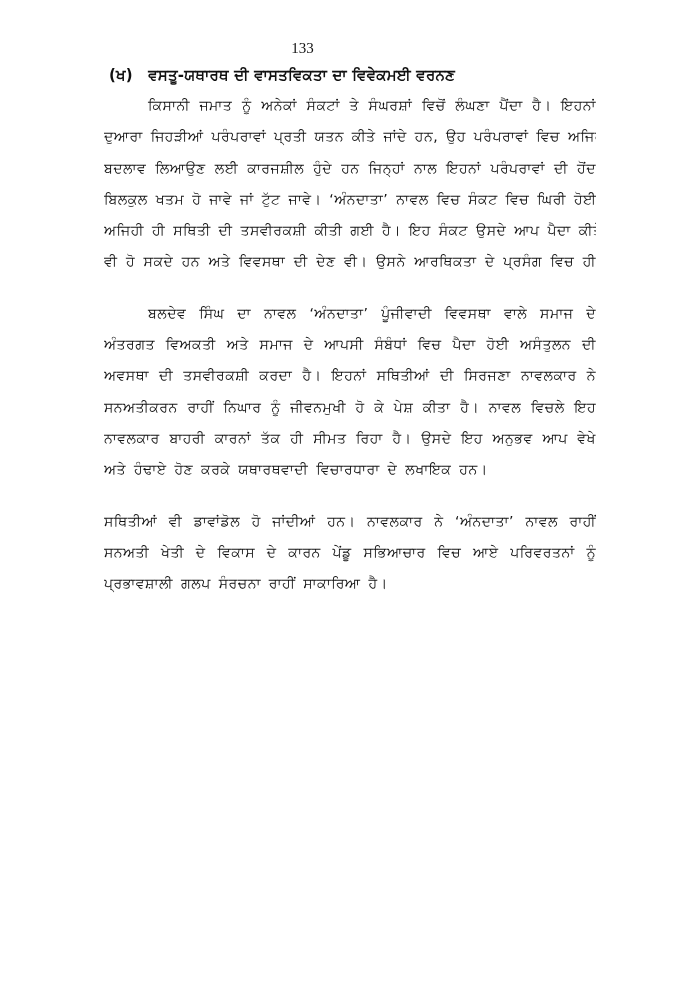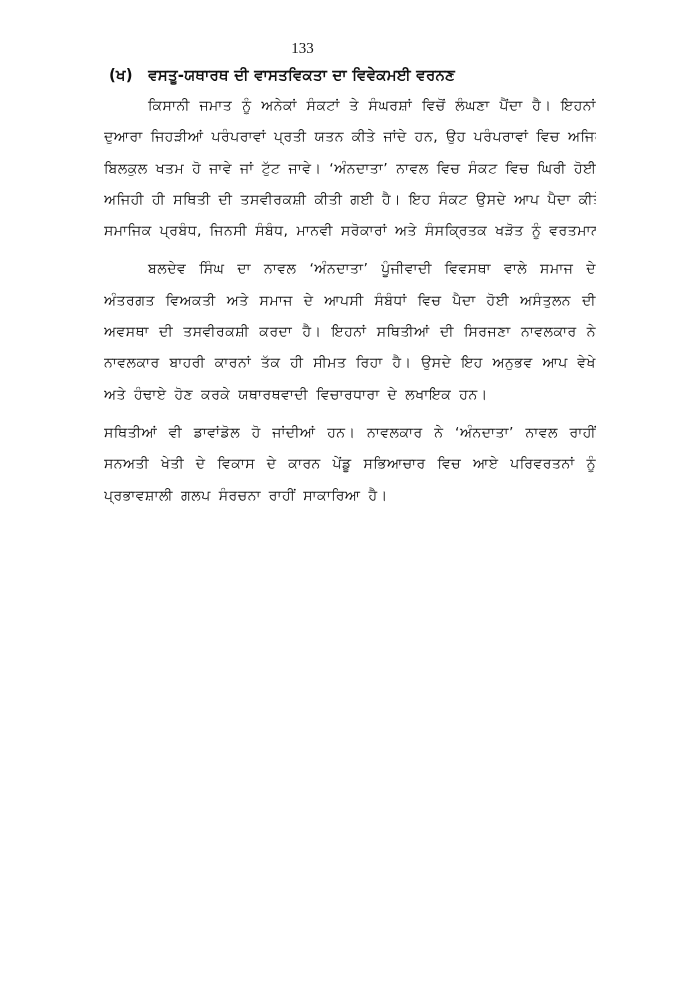--- a/index.html
+++ b/index.html
@@ -61,45 +61,47 @@
       white-space: nowrap;
       overflow: hidden;
     }
     .para .line.last {
       text-align-last: left;
     }
     .para .line.indent {
       padding-left: 44px;
     }
     .para + .para {
-      margin-top: 7px;
+      margin-top: 20px;
     }
   </style>
 </head>
 <body>
 
 <div class="page-number">133</div>
 
 <div class="heading">
   <span class="marker">(ਖ)</span>
   <span>ਵਸਤੂ-ਯਥਾਰਥ ਦੀ ਵਾਸਤਵਿਕਤਾ ਦਾ ਵਿਵੇਕਮਈ ਵਰਨਣ</span>
 </div>
 
 <div class="body-text">
   <p class="para">
     <span class="line indent">ਕਿਸਾਨੀ ਜਮਾਤ ਨੂੰ ਅਨੇਕਾਂ ਸੰਕਟਾਂ ਤੇ ਸੰਘਰਸ਼ਾਂ ਵਿਚੋਂ ਲੰਘਣਾ ਪੈਂਦਾ ਹੈ। ਇਹਨਾਂ</span>
     <span class="line">ਦੁਆਰਾ ਜਿਹੜੀਆਂ ਪਰੰਪਰਾਵਾਂ ਪ੍ਰਤੀ ਯਤਨ ਕੀਤੇ ਜਾਂਦੇ ਹਨ, ਉਹ ਪਰੰਪਰਾਵਾਂ ਵਿਚ ਅਜਿਹਾ</span>
+    <span class="line">ਬਦਲਾਵ ਲਿਆਉਣ ਲਈ ਕਾਰਜਸ਼ੀਲ ਹੁੰਦੇ ਹਨ ਜਿਨ੍ਹਾਂ ਨਾਲ ਇਹਨਾਂ ਪਰੰਪਰਾਵਾਂ ਦੀ ਹੋਂਦ</span>
     <span class="line">ਬਿਲਕੁਲ ਖਤਮ ਹੋ ਜਾਵੇ ਜਾਂ ਟੁੱਟ ਜਾਵੇ। ‘ਅੰਨਦਾਤਾ’ ਨਾਵਲ ਵਿਚ ਸੰਕਟ ਵਿਚ ਘਿਰੀ ਹੋਈ</span>
     <span class="line">ਅਜਿਹੀ ਹੀ ਸਥਿਤੀ ਦੀ ਤਸਵੀਰਕਸ਼ੀ ਕੀਤੀ ਗਈ ਹੈ। ਇਹ ਸੰਕਟ ਉਸਦੇ ਆਪ ਪੈਦਾ ਕੀਤੇ</span>
-    <span class="line">ਸਮਾਜਿਕ ਪ੍ਰਬੰਧ, ਜਿਨਸੀ ਸੰਬੰਧ, ਮਾਨਵੀ ਸਰੋਕਾਰਾਂ ਅਤੇ ਸੰਸਕ੍ਰਿਤਕ ਖੜੋਤ ਨੂੰ ਵਰਤਮਾਨ</span>
+    <span class="line">ਵੀ ਹੋ ਸਕਦੇ ਹਨ ਅਤੇ ਵਿਵਸਥਾ ਦੀ ਦੇਣ ਵੀ। ਉਸਨੇ ਆਰਥਿਕਤਾ ਦੇ ਪ੍ਰਸੰਗ ਵਿਚ ਹੀ</span>
   </p>
   <p class="para">
     <span class="line indent">ਬਲਦੇਵ ਸਿੰਘ ਦਾ ਨਾਵਲ ‘ਅੰਨਦਾਤਾ’ ਪੂੰਜੀਵਾਦੀ ਵਿਵਸਥਾ ਵਾਲੇ ਸਮਾਜ ਦੇ</span>
     <span class="line">ਅੰਤਰਗਤ ਵਿਅਕਤੀ ਅਤੇ ਸਮਾਜ ਦੇ ਆਪਸੀ ਸੰਬੰਧਾਂ ਵਿਚ ਪੈਦਾ ਹੋਈ ਅਸੰਤੁਲਨ ਦੀ</span>
     <span class="line">ਅਵਸਥਾ ਦੀ ਤਸਵੀਰਕਸ਼ੀ ਕਰਦਾ ਹੈ। ਇਹਨਾਂ ਸਥਿਤੀਆਂ ਦੀ ਸਿਰਜਣਾ ਨਾਵਲਕਾਰ ਨੇ</span>
+    <span class="line">ਸਨਅਤੀਕਰਨ ਰਾਹੀਂ ਨਿਘਾਰ ਨੂੰ ਜੀਵਨਮੁਖੀ ਹੋ ਕੇ ਪੇਸ਼ ਕੀਤਾ ਹੈ। ਨਾਵਲ ਵਿਚਲੇ ਇਹ</span>
     <span class="line">ਨਾਵਲਕਾਰ ਬਾਹਰੀ ਕਾਰਨਾਂ ਤੱਕ ਹੀ ਸੀਮਤ ਰਿਹਾ ਹੈ। ਉਸਦੇ ਇਹ ਅਨੁਭਵ ਆਪ ਵੇਖੇ</span>
     <span class="line last">ਅਤੇ ਹੰਢਾਏ ਹੋਣ ਕਰਕੇ ਯਥਾਰਥਵਾਦੀ ਵਿਚਾਰਧਾਰਾ ਦੇ ਲਖਾਇਕ ਹਨ।</span>
   </p>
   <p class="para">
     <span class="line">ਸਥਿਤੀਆਂ ਵੀ ਡਾਵਾਂਡੋਲ ਹੋ ਜਾਂਦੀਆਂ ਹਨ। ਨਾਵਲਕਾਰ ਨੇ ‘ਅੰਨਦਾਤਾ’ ਨਾਵਲ ਰਾਹੀਂ</span>
     <span class="line">ਸਨਅਤੀ ਖੇਤੀ ਦੇ ਵਿਕਾਸ ਦੇ ਕਾਰਨ ਪੇਂਡੂ ਸਭਿਆਚਾਰ ਵਿਚ ਆਏ ਪਰਿਵਰਤਨਾਂ ਨੂੰ</span>
     <span class="line last">ਪ੍ਰਭਾਵਸ਼ਾਲੀ ਗਲਪ ਸੰਰਚਨਾ ਰਾਹੀਂ ਸਾਕਾਰਿਆ ਹੈ।</span>
   </p>
 </div>
 

